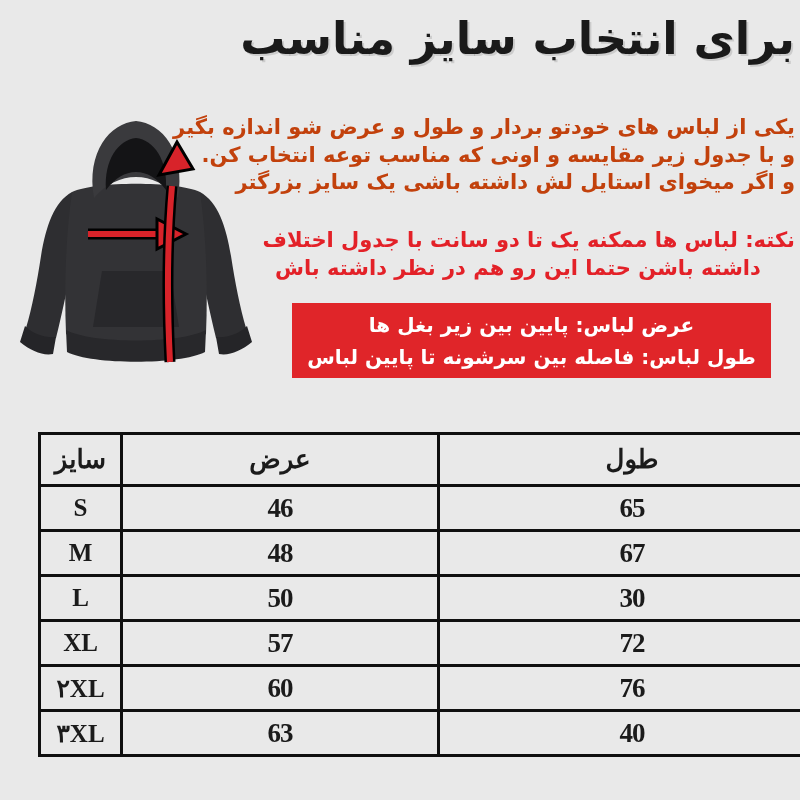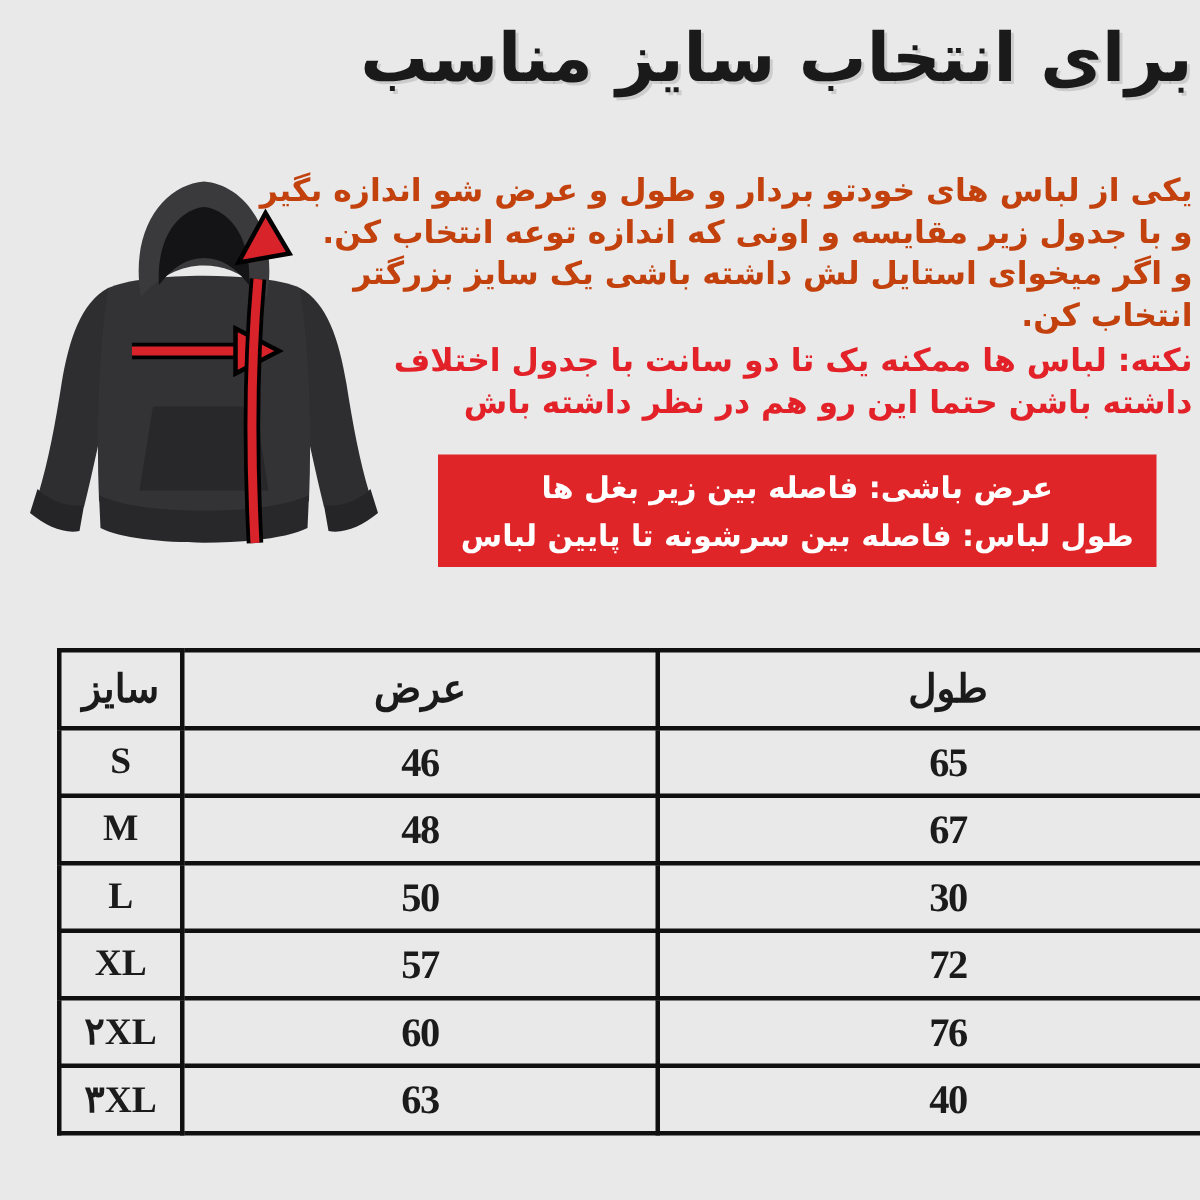--- a/index.html
+++ b/index.html
@@ -49,21 +49,21 @@
     line-height: 27.5px;
     white-space: nowrap;
   }
 
   
   .note-text {
     position: absolute;
     top: 227px; right: 5px;
     width: 520px;
     direction: rtl;
-    text-align: right;
+    text-align: left;
     color: #e32128;
   }
 
   
   .definition-box {
     position: absolute;
     left: 292px; top: 303px;
     width: 479px; height: 75px;
     background: #e02529;
     display: flex;
@@ -128,32 +128,31 @@
 </style>
 </head>
 <body>
 
 <div class="canvas">
 
   <div class="page-title">برای انتخاب سایز مناسب</div>
 
   <div class="intro-text">
     <div class="text-line">یکی از لباس های خودتو بردار و طول و عرض شو اندازه بگیر</div>
-    <div class="text-line">و با جدول زیر مقایسه و اونی که اندازه توعه انتخاب کن.</div>
+    <div class="text-line">و با جدول زیر مقایسه و اونی که مناسب توعه انتخاب کن.</div>
     <div class="text-line">و اگر میخوای استایل لش داشته باشی یک سایز بزرگتر</div>
-    <div class="text-line">انتخاب کن.</div>
   </div>
 
   <div class="note-text">
     <div class="text-line">نکته: لباس ها ممکنه یک تا دو سانت با جدول اختلاف</div>
     <div class="text-line">داشته باشن حتما این رو هم در نظر داشته باش</div>
   </div>
 
   <div class="definition-box">
-    <div class="box-line">عرض باشی: فاصله بین زیر بغل ها</div>
+    <div class="box-line">عرض لباس: پایین بین زیر بغل ها</div>
     <div class="box-line">طول لباس: فاصله بین سرشونه تا پایین لباس</div>
   </div>
 
   <div class="hoodie-wrap">
     <svg viewBox="0 0 272 272" width="272" height="272">
 
       <path d="M72,84 C54,94 46,118 41,148 C37,174 32,200 26,220 C34,228 46,232 56,230 C62,206 68,176 74,150 L78,100 Z" fill="#2e2e31"></path>
       <path d="M25,218 C33,226 45,230 56,229 L53,246 C43,248 31,243 20,234 Z" fill="#252528"></path>
 
       <path d="M200,84 C218,94 226,118 231,148 C235,174 240,200 246,220 C238,228 226,232 216,230 C210,206 204,176 198,150 L194,100 Z" fill="#2e2e31"></path>

